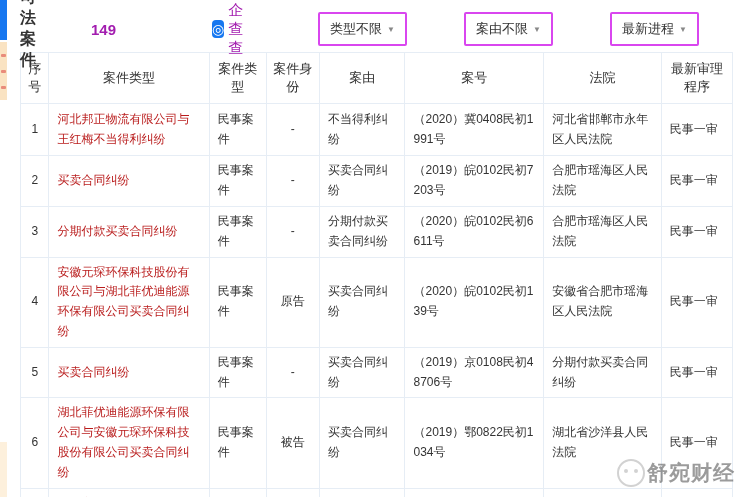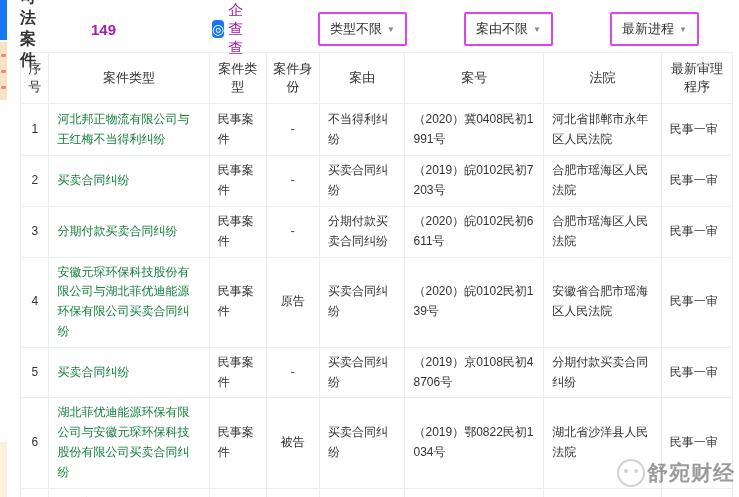--- a/index.html
+++ b/index.html
@@ -30,21 +30,21 @@
     color:#333; font-size:13px; padding:6px 10px; margin-left:9px; border-radius:2px; cursor:pointer;
     white-space:nowrap; }
   .caret { font-size:8px; color:#888; margin-left:5px; }
   .dl-icon { color:#a0a0a0; font-size:13px; margin-right:5px; }
 
   table.cases { border-collapse:collapse; table-layout:fixed; width:100%; margin-top:6px; }
   .cases th, .cases td { border:1px solid #e6edf5; font-size:12px; color:#333;
     padding:5px 8px; vertical-align:middle; line-height:1.65; word-break:break-all; }
   .cases th { text-align:center; font-size:13px; font-weight:normal; color:#333; padding:7px 4px; line-height:1.4; }
   .cases td.c { text-align:center; }
-  .case-link { color:#15803d; cursor:pointer; text-decoration:none; }
+  .case-link { color:#b91c1c; cursor:pointer; text-decoration:none; }
 
   .watermark { position:absolute; right:4px; bottom:10px; z-index:9; display:flex; align-items:center;
     opacity:0.55; pointer-events:none; }
   .wm-logo { width:28px; height:28px; border:2px solid #777; border-radius:50%; position:relative; opacity:.6; }
   .wm-logo::before { content:""; position:absolute; left:5px; top:8px; width:4px; height:4px; border-radius:50%; background:#777; }
   .wm-logo::after { content:""; position:absolute; right:5px; top:8px; width:4px; height:4px; border-radius:50%; background:#777; }
   .wm-text { font-size:21px; font-weight:bold; color:#4a4a4a; letter-spacing:1px; margin-left:2px;
     text-shadow:0 0 1px #fff; }
 </style>
 </head>

